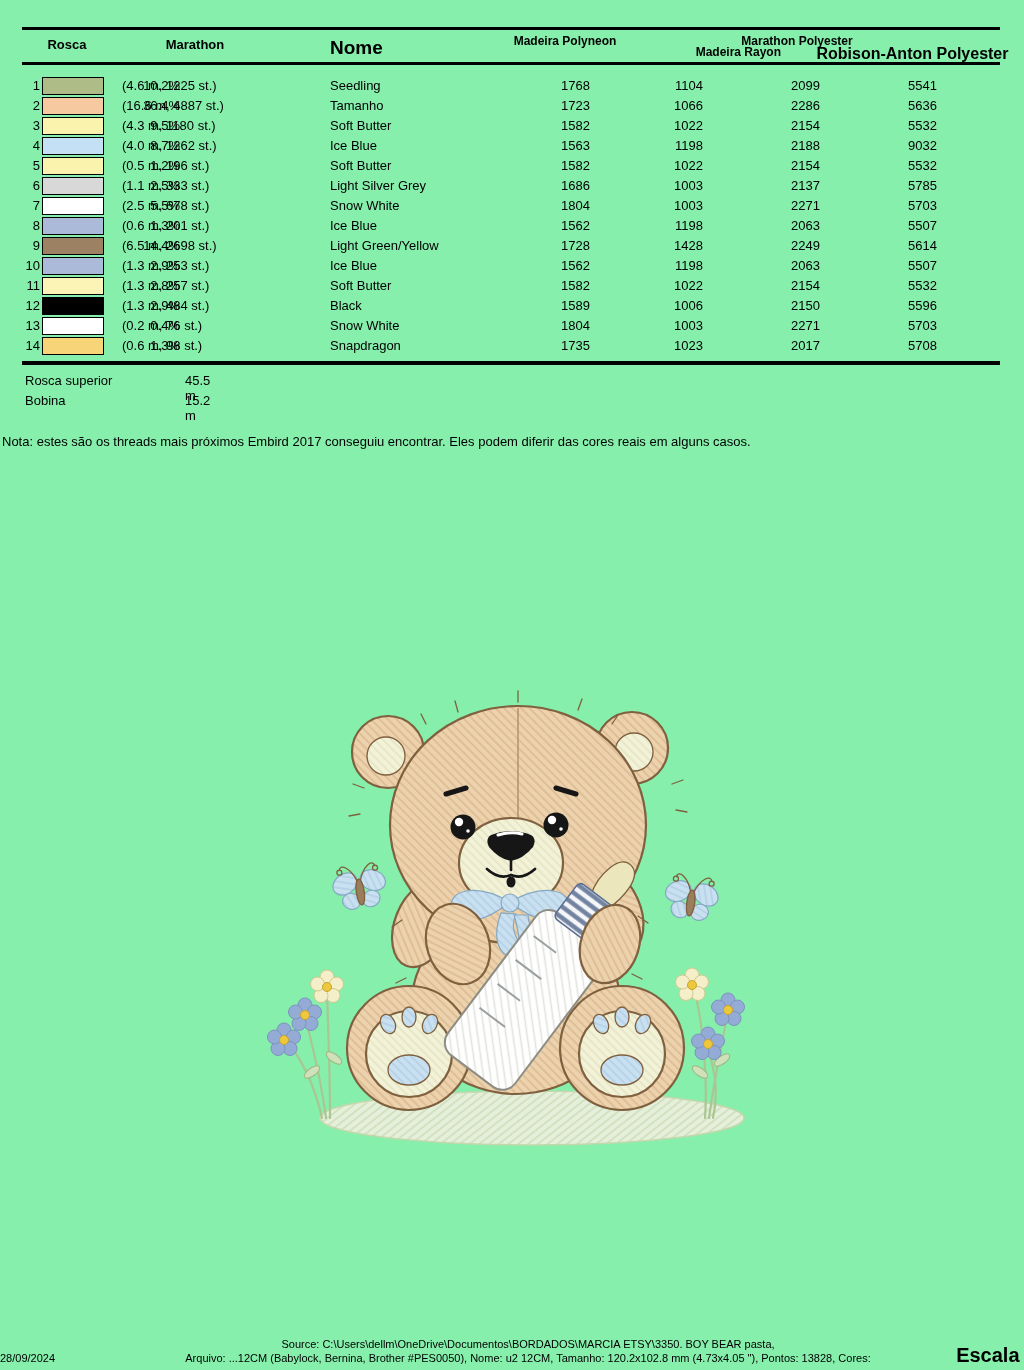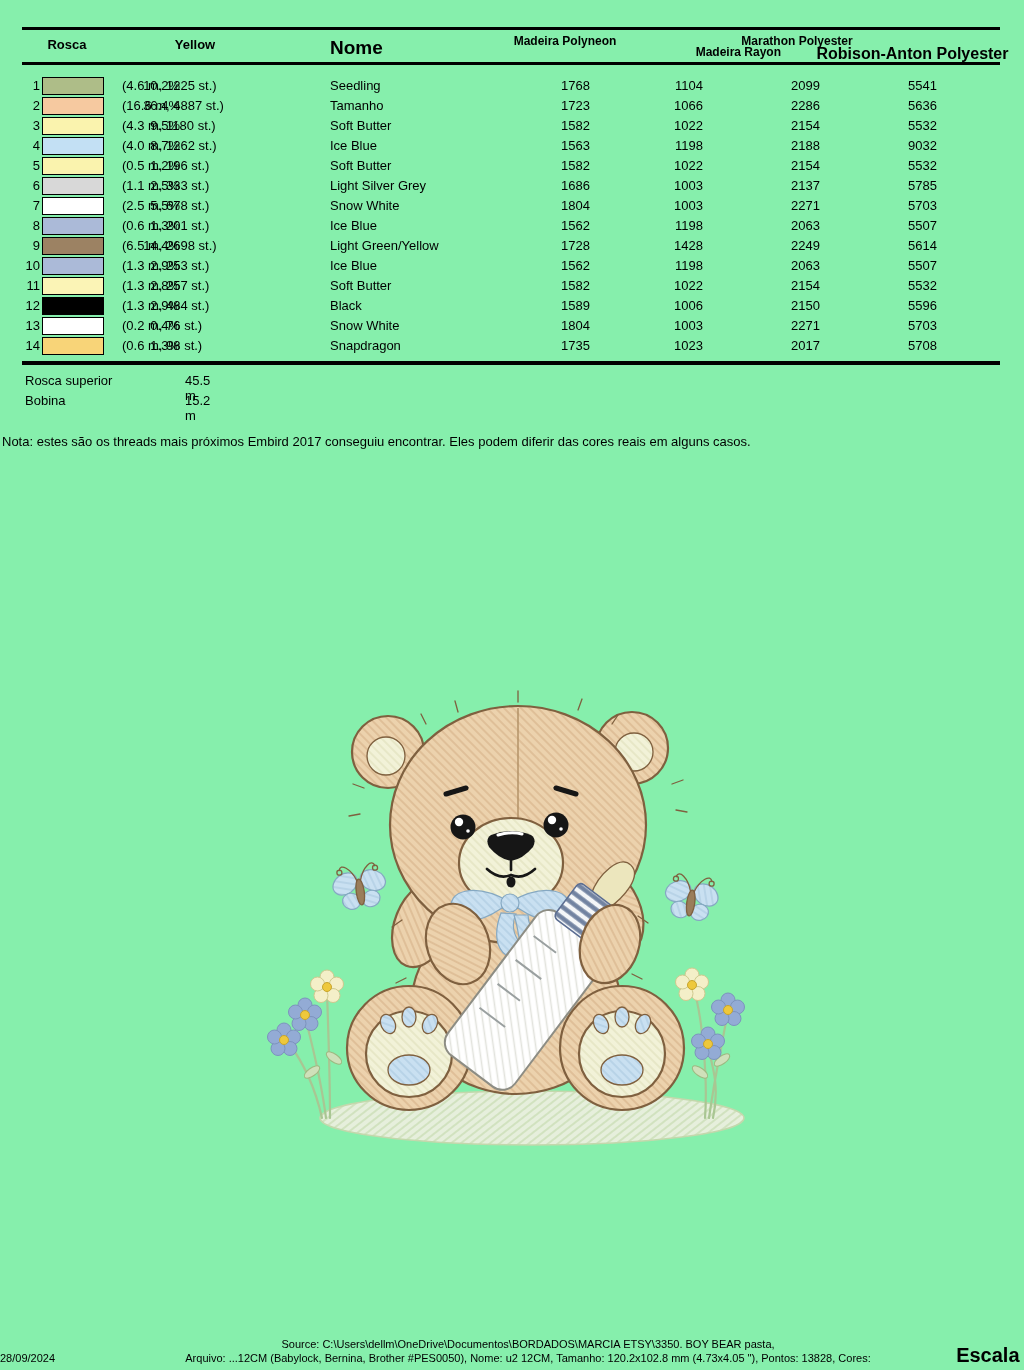--- a/index.html
+++ b/index.html
@@ -69,21 +69,21 @@
   .f-scale{position:absolute;right:2px;top:1344px;font-size:20px;font-weight:bold;}
 </style>
 </head>
 <body>
 
 <div class="page">
 
   <div class="thread-table">
     <div class="t-header">
       <span class="h-rosca">Rosca</span>
-      <span class="h-consumo">Yellow</span>
+      <span class="h-consumo">Marathon</span>
       <span class="h-nome">Nome</span>
       <span class="h-c1">Madeira Polyneon</span>
       <span class="h-c2">Madeira Rayon</span>
       <span class="h-c3">Marathon Polyester</span>
       <span class="h-c4">Robison-Anton Polyester</span>
     </div>
     <div class="t-body">
     <div class="t-row">
       <span class="r-num">1</span>
       <span class="r-swatch" style="background-color: rgb(174, 189, 136);"></span>

